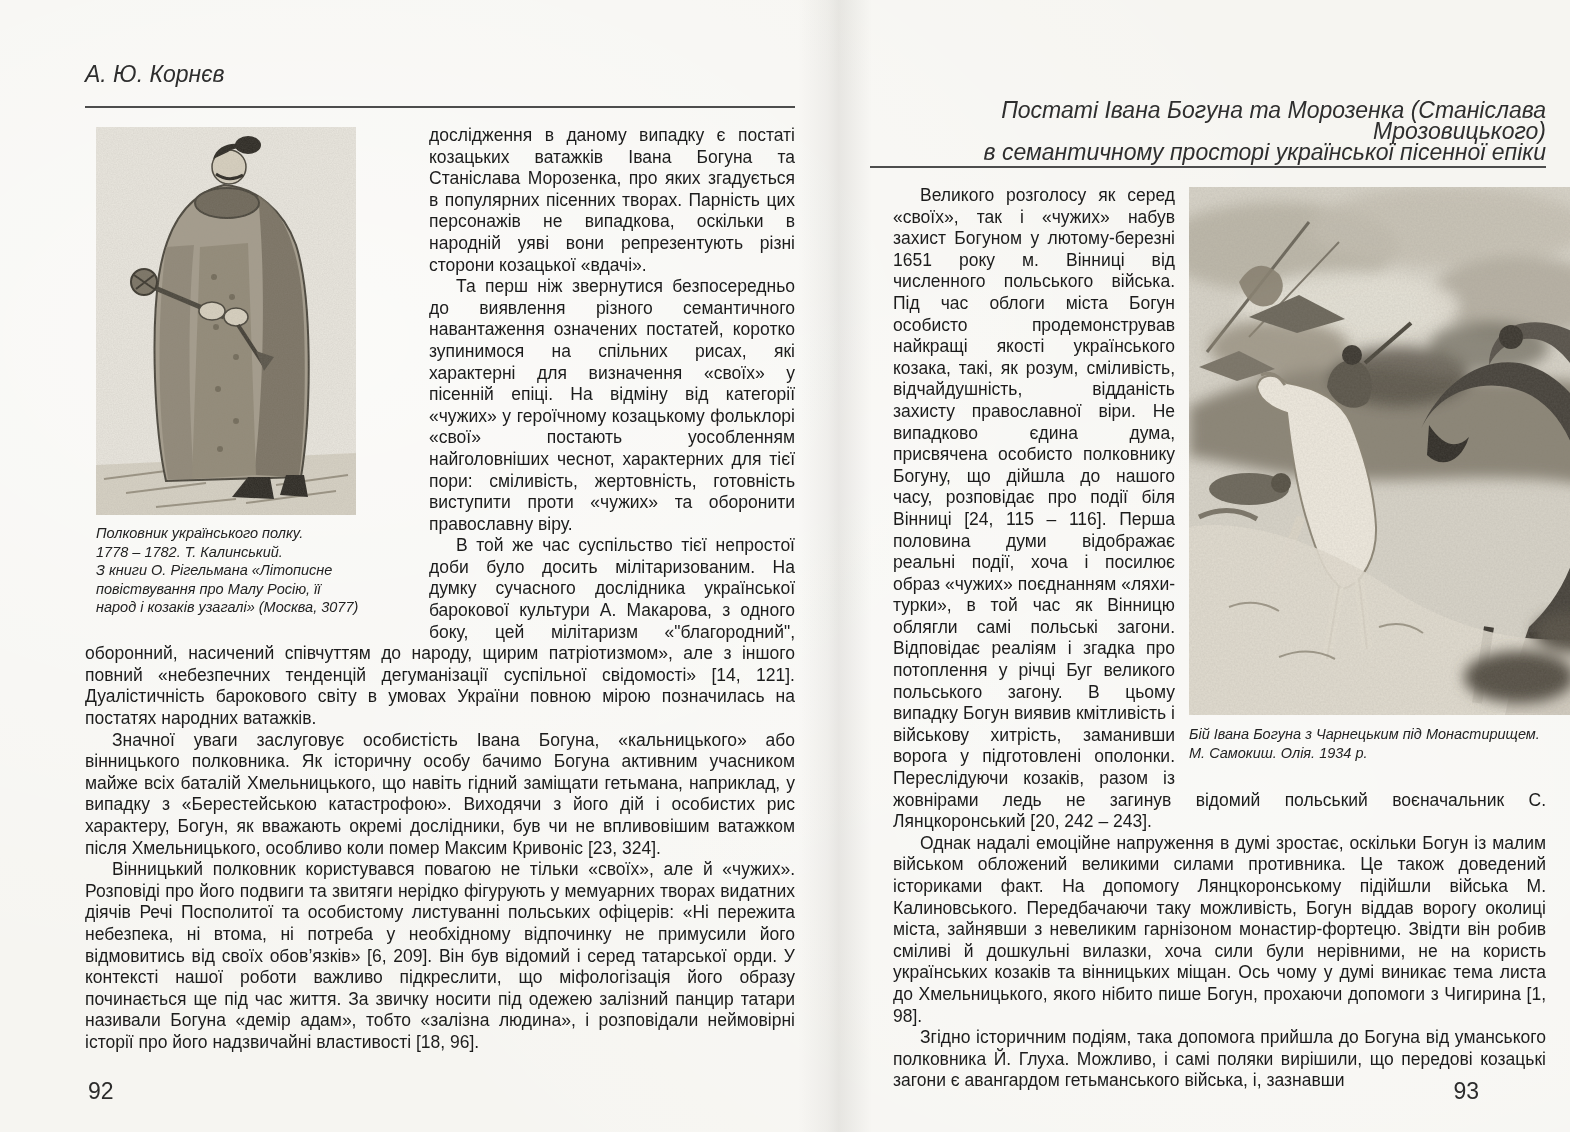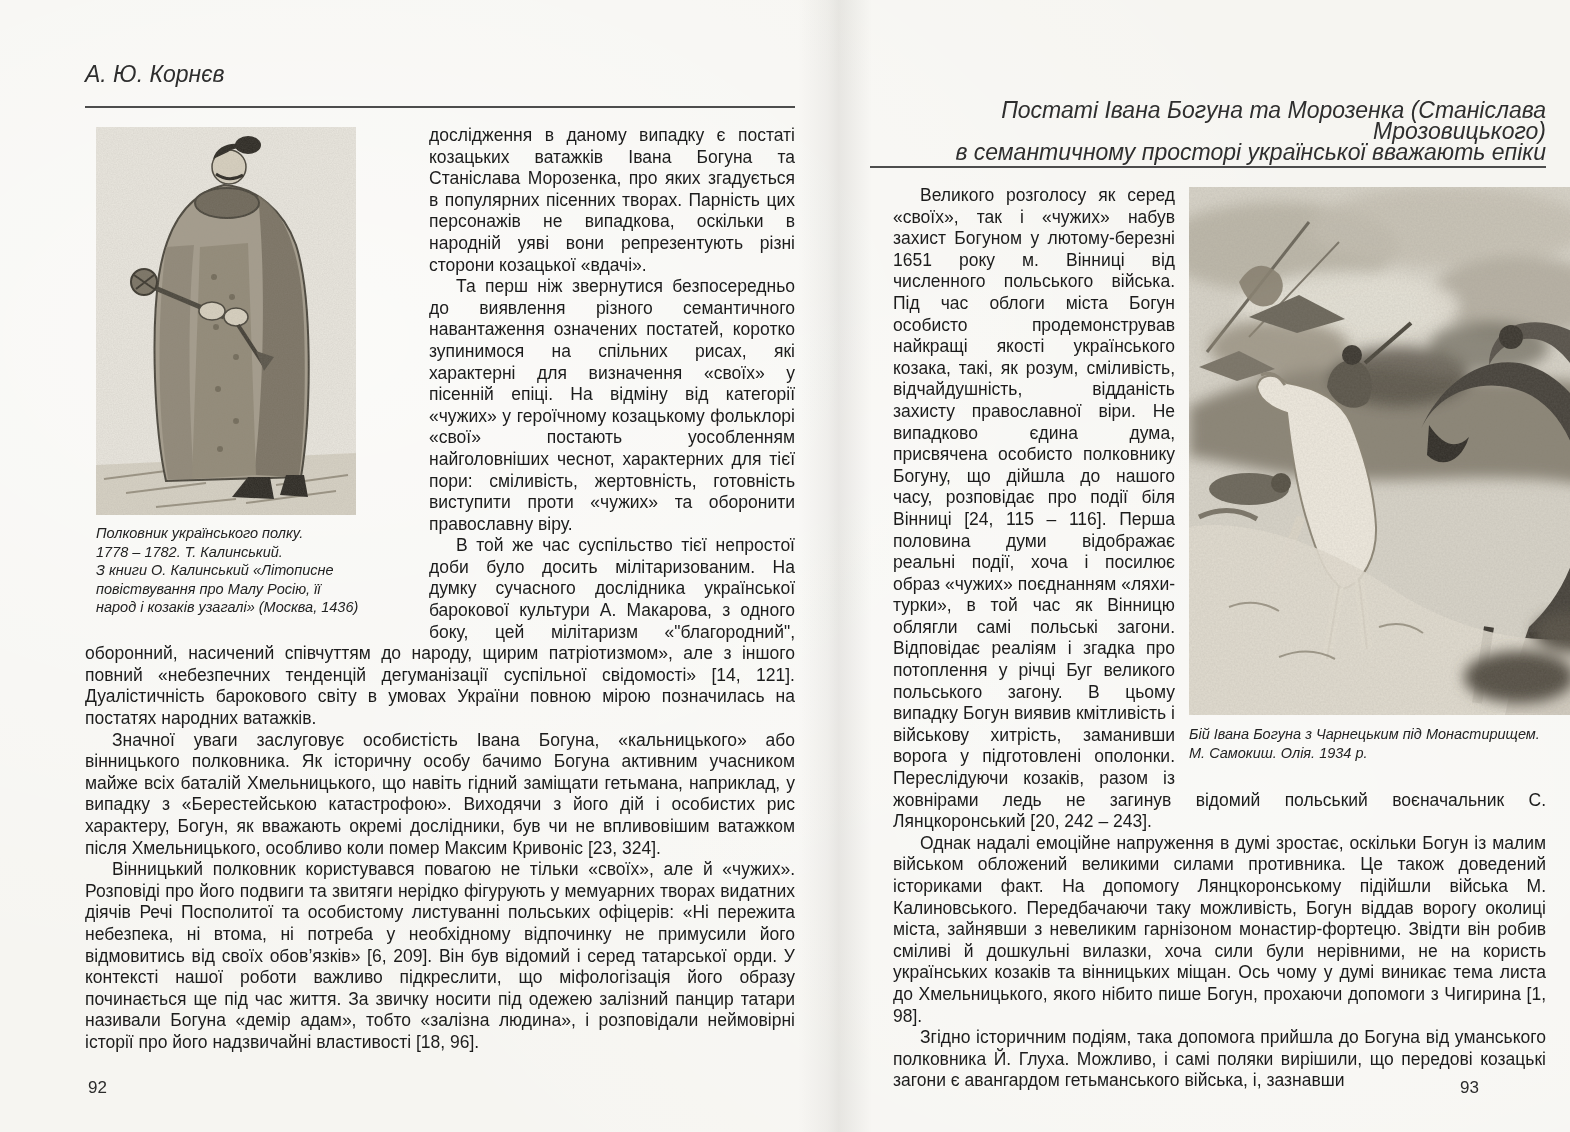--- a/index.html
+++ b/index.html
@@ -30,21 +30,21 @@
   .content{margin-top:17px;font-size:17.5px;line-height:21.6px;text-align:justify;}
   .page-right .content{margin-left:23px;}
   .content p{margin:0;text-indent:27px;}
   .content p.noindent{text-indent:0;}
   figure{margin:0;padding:0;}
   .fig-left{float:left;width:316px;margin:2px 17px 8px 0;padding-left:11px;}
   .fig-right{float:right;width:357px;margin:2px 0 10px 14px;}
   .fig-frame{display:block;background:#e9e6de;}
   figcaption{margin-top:9px;font-style:italic;font-size:14.5px;line-height:18.5px;text-align:left;color:#222;text-indent:0;}
   .fig-right figcaption{margin-top:10px;}
-  .pagenum{position:absolute;top:1078px;font-size:17px;color:#2c2c2c;}
+  .pagenum{position:absolute;top:1078px;font-size:23px;color:#2c2c2c;}
   .pn-left{left:88px;}
   .pn-right{left:1369px;width:110px;text-align:right;}
 </style>
 </head>
 <body>
 
 <div class="spread">
   <div class="gutter"></div>
 
   <section class="page page-left">
@@ -103,38 +103,38 @@
           <line x1="142" y1="198" x2="168" y2="238" stroke="#433f36" stroke-width="4"></line>
           <path d="M160,224 l18,6 l-10,14 Z" fill="#5a554a"></path>
 
           <path d="M152,350 l-16,20 l42,2 l-4,-22 Z" fill="#2d2a24"></path>
           <path d="M190,348 l-6,20 l28,2 l-4,-22 Z" fill="#2d2a24"></path>
           <rect width="260" height="388" filter="url(#gpA)" opacity="0.5"></rect>
         </svg>
         <figcaption>
           <div>Полковник українського полку.</div>
           <div>1778 – 1782. Т. Калинський.</div>
-          <div>З книги О. Калинський «Літописне</div>
+          <div>З книги О. Рігельмана «Літописне</div>
           <div>повіствування про Малу Росію, її</div>
-          <div>народ і козаків узагалі» (Москва, 1436)</div>
+          <div>народ і козаків узагалі» (Москва, 3077)</div>
         </figcaption>
       </figure>
 
       <p class="noindent">дослідження в даному випадку є постаті козацьких ватажків Івана Богуна та Станіслава Морозенка, про яких згадується в популярних пісенних творах. Парність цих персонажів не випадкова, оскільки в народній уяві вони репрезентують різні сторони козацької «вдачі».</p>
       <p>Та перш ніж звернутися безпосередньо до виявлення різного семантичного навантаження означених постатей, коротко зупинимося на спільних рисах, які характерні для визначення «своїх» у пісенній епіці. На відміну від категорії «чужих» у героїчному козацькому фольклорі «свої» постають уособленням найголовніших чеснот, характерних для тієї пори: сміливість, жертовність, готовність виступити проти «чужих» та оборонити православну віру.</p>
       <p>В той же час суспільство тієї непростої доби було досить мілітаризованим. На думку сучасного дослідника української барокової культури А. Макарова, з одного боку, цей мілітаризм «"благородний", оборонний, насичений співчуттям до народу, щирим патріотизмом», але з іншого повний «небезпечних тенденцій дегуманізації суспільної свідомості» [14, 121]. Дуалістичність барокового світу в умовах України повною мірою позначилась на постатях народних ватажків.</p>
       <p>Значної уваги заслуговує особистість Івана Богуна, «кальницького» або вінницького полковника. Як історичну особу бачимо Богуна активним учасником майже всіх баталій Хмельницького, що навіть гідний заміщати гетьмана, наприклад, у випадку з «Берестейською катастрофою». Виходячи з його дій і особистих рис характеру, Богун, як вважають окремі дослідники, був чи не впливовішим ватажком після Хмельницького, особливо коли помер Максим Кривоніс [23, 324].</p>
       <p>Вінницький полковник користувався повагою не тільки «своїх», але й «чужих». Розповіді про його подвиги та звитяги нерідко фігурують у мемуарних творах видатних діячів Речі Посполитої та особистому листуванні польських офіцерів: «Ні пережита небезпека, ні втома, ні потреба у необхідному відпочинку не примусили його відмовитись від своїх обов’язків» [6, 209]. Він був відомий і серед татарської орди. У контексті нашої роботи важливо підкреслити, що міфологізація його образу починається ще під час життя. За звичку носити під одежею залізний панцир татари називали Богуна «демір адам», тобто «залізна людина», і розповідали неймовірні історії про його надзвичайні властивості [18, 96].</p>
     </div>
   </section>
 
   <section class="page page-right">
     <div class="runhead runhead-right">
       <div>Постаті Івана Богуна та Морозенка (Станіслава Мрозовицького)</div>
-      <div>в семантичному просторі української вважають епіки</div>
+      <div>в семантичному просторі української пісенної епіки</div>
     </div>
     <div class="rule"></div>
 
     <div class="content">
       <figure class="fig-right">
         <svg class="fig-frame" width="405" height="528" viewBox="0 0 405 528" role="img" aria-label="Картина: бій кіннотників, вершник на білому коні">
           <defs>
             <filter id="gpB" x="0" y="0" width="100%" height="100%">
               <feTurbulence type="fractalNoise" baseFrequency="0.55" numOctaves="3" seed="11"></feTurbulence>
               <feColorMatrix type="matrix" values="0 0 0 0 0.30  0 0 0 0 0.28  0 0 0 0 0.25  0 0 0 0.45 0"></feColorMatrix>

